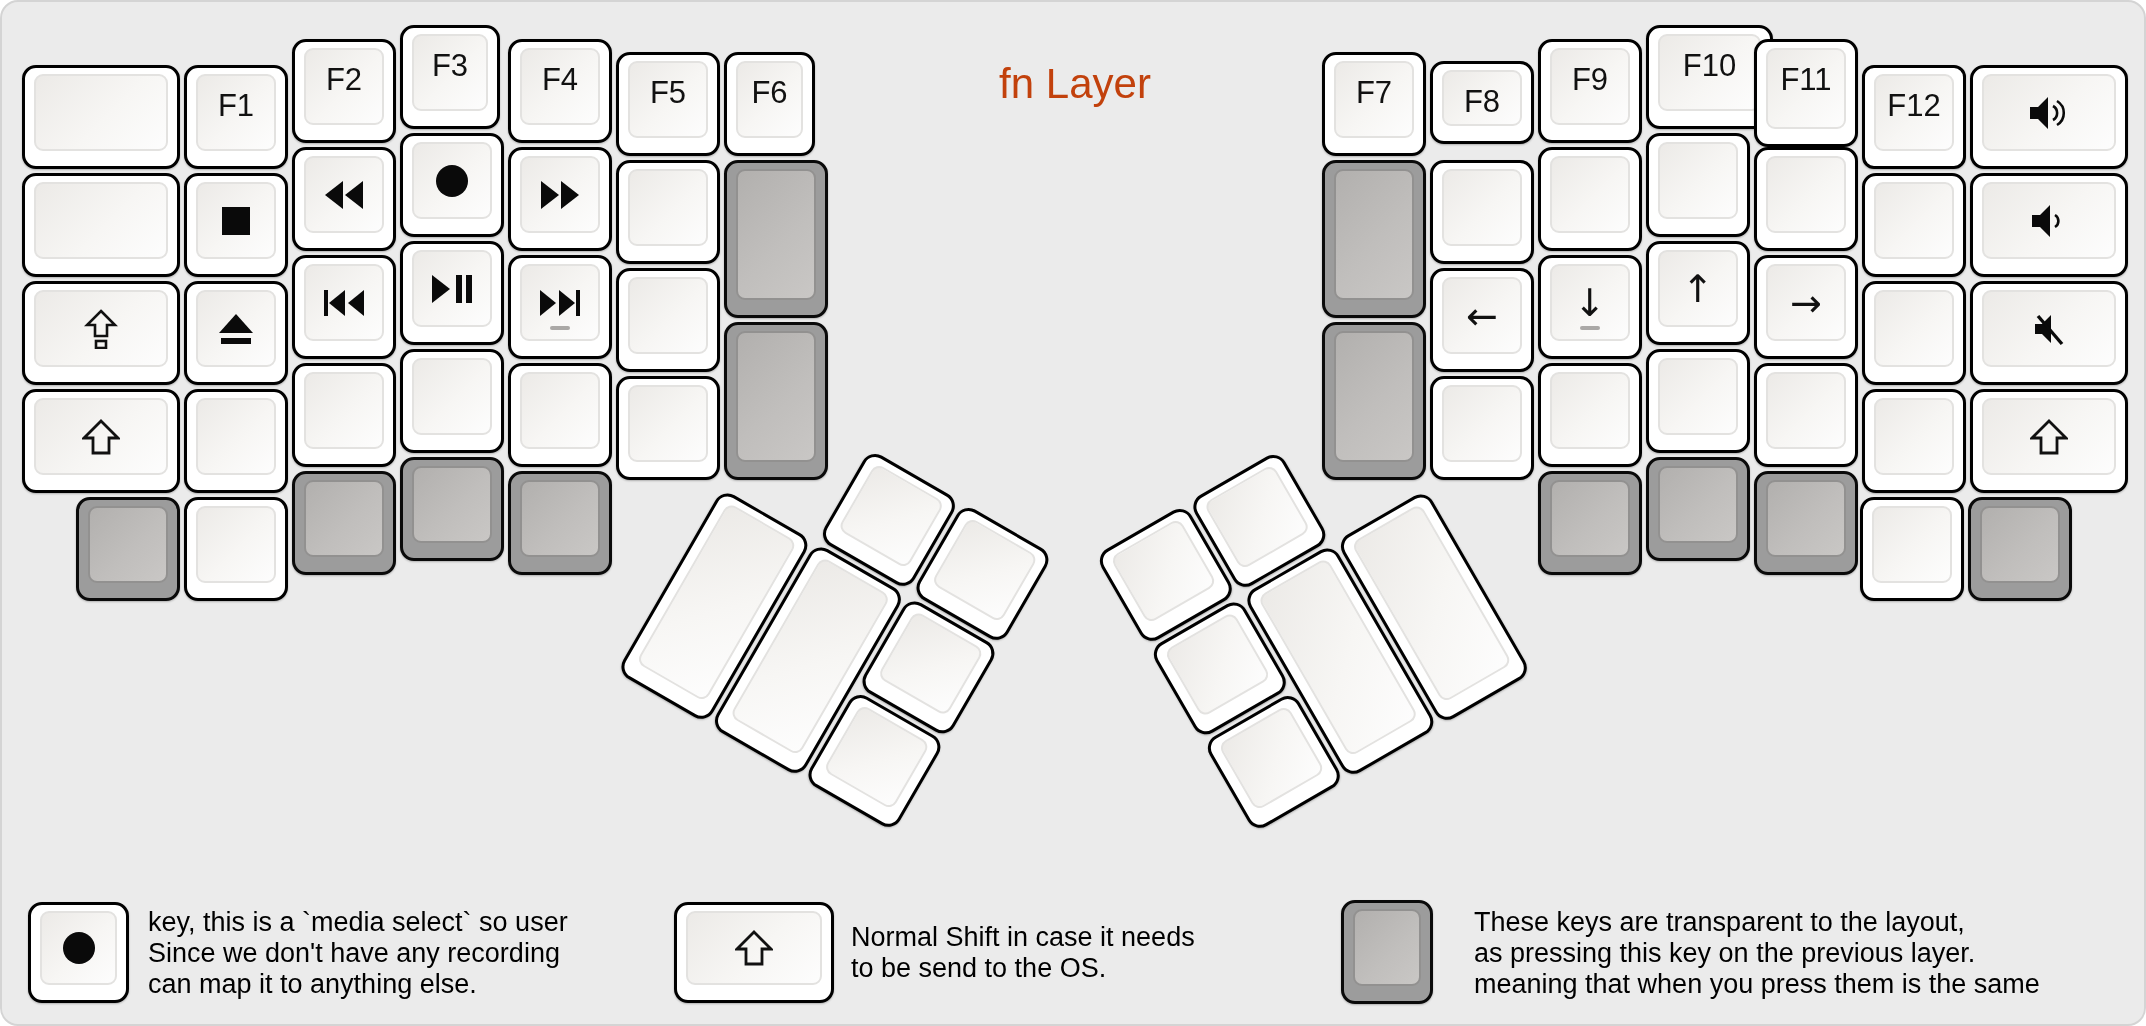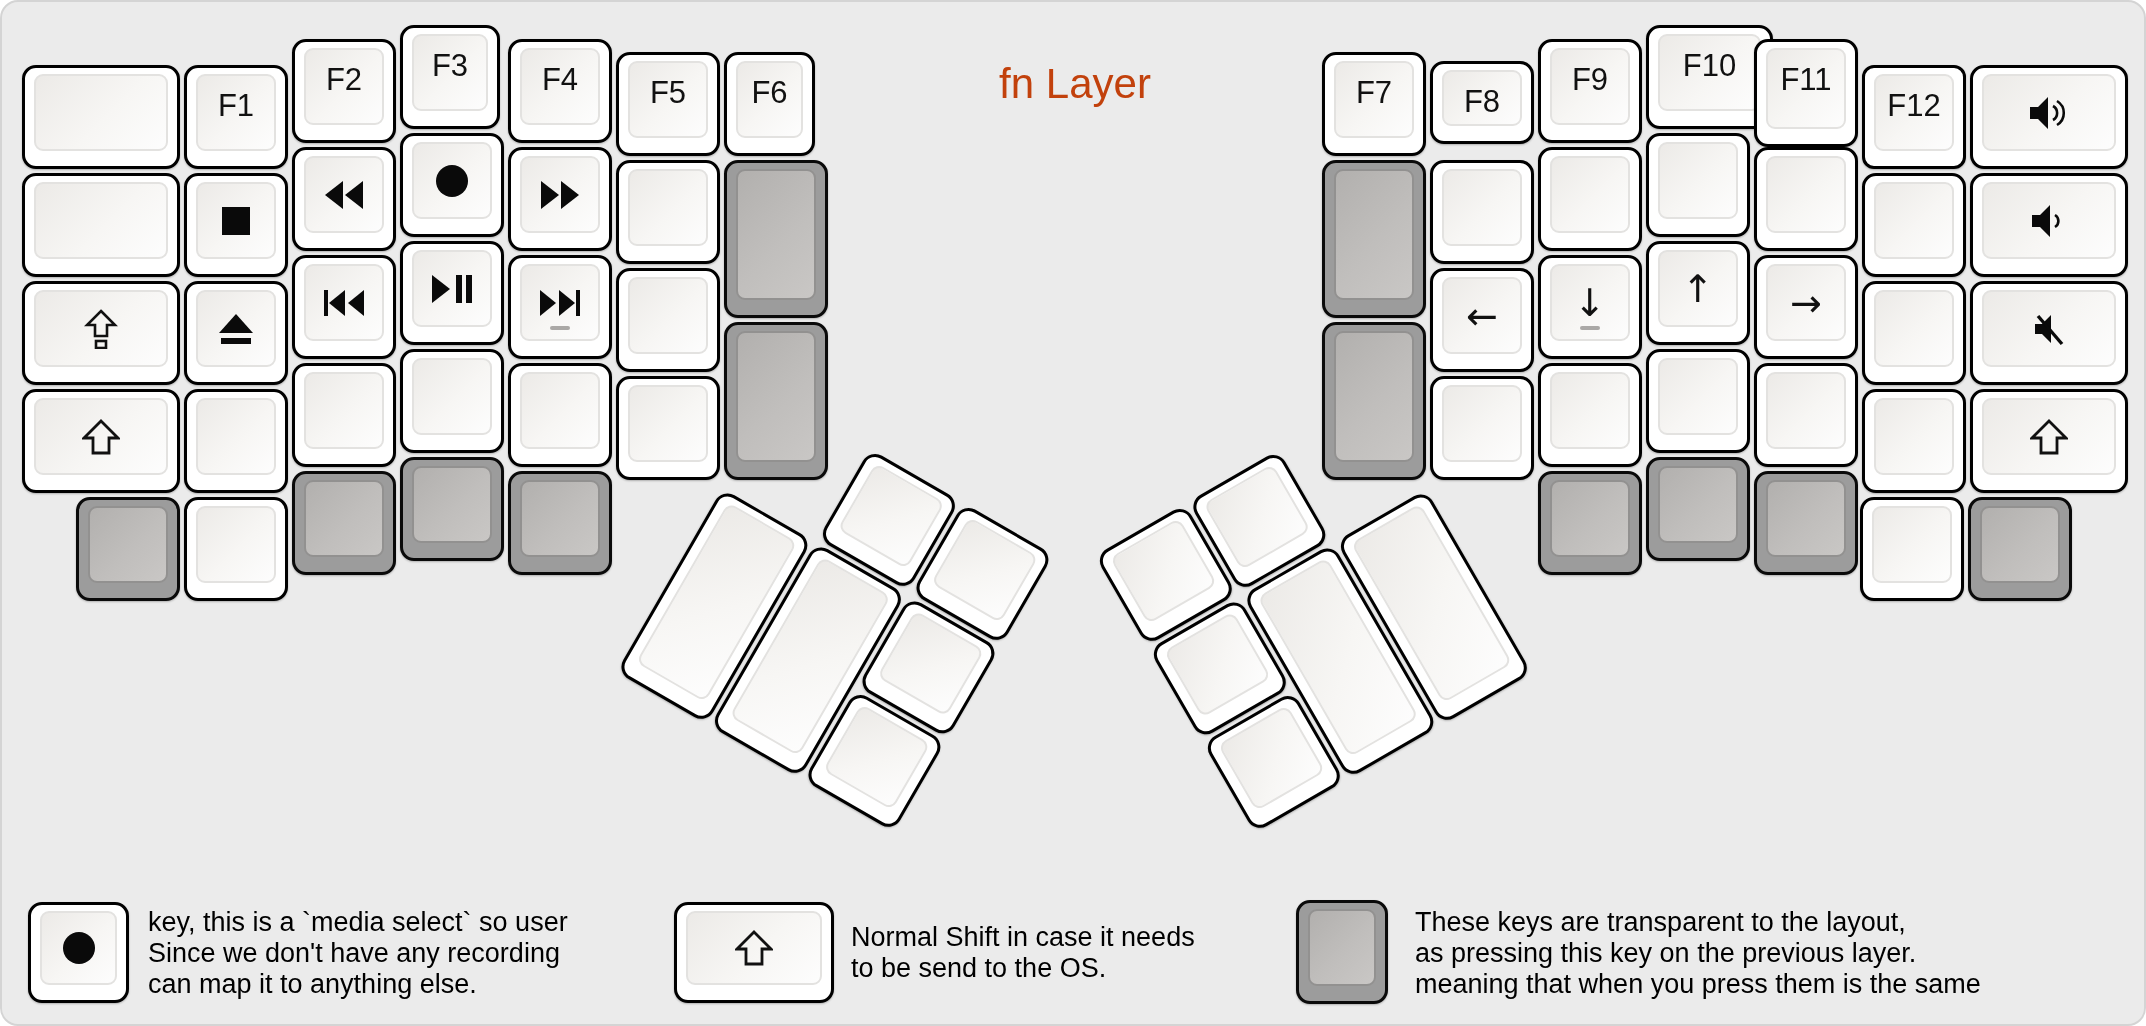--- a/index.html
+++ b/index.html
@@ -450,21 +450,21 @@
                 </svg>
               </span>
             </div>
           </div>
         </div>
         <div class="legend-text">
           <span>Normal Shift in case it needs</span>
           <span>to be send to the OS.</span>
         </div>
       </div>
-      <div class="legend-item" style="left: 1293px;">
+      <div class="legend-item" style="left: 1338px; gap: 14px;">
         <div class="legend-keybox" style="width: 96px; height: 108px; margin-right: 24px;">
           <div class="key gray" style="left: 1px; top: 1px; width: 92px; height: 104px;">
             <div class="keytop"></div>
           </div>
         </div>
         <div class="legend-text">
           <span>These keys are transparent to the layout,</span>
           <span>as pressing this key on the previous layer.</span>
           <span>meaning that when you press them is the same</span>
         </div>

